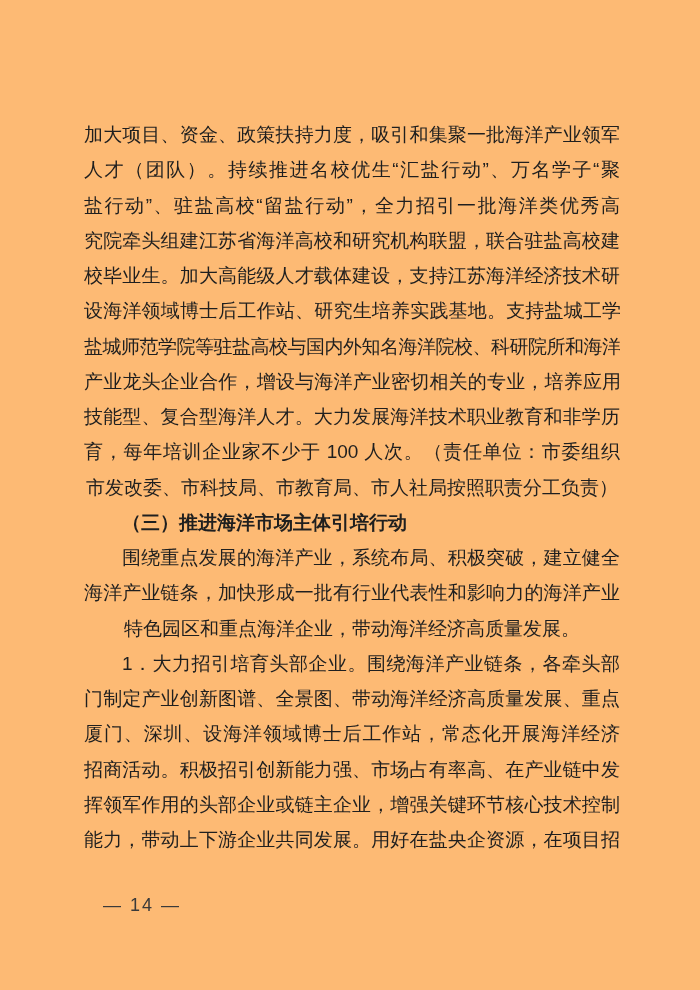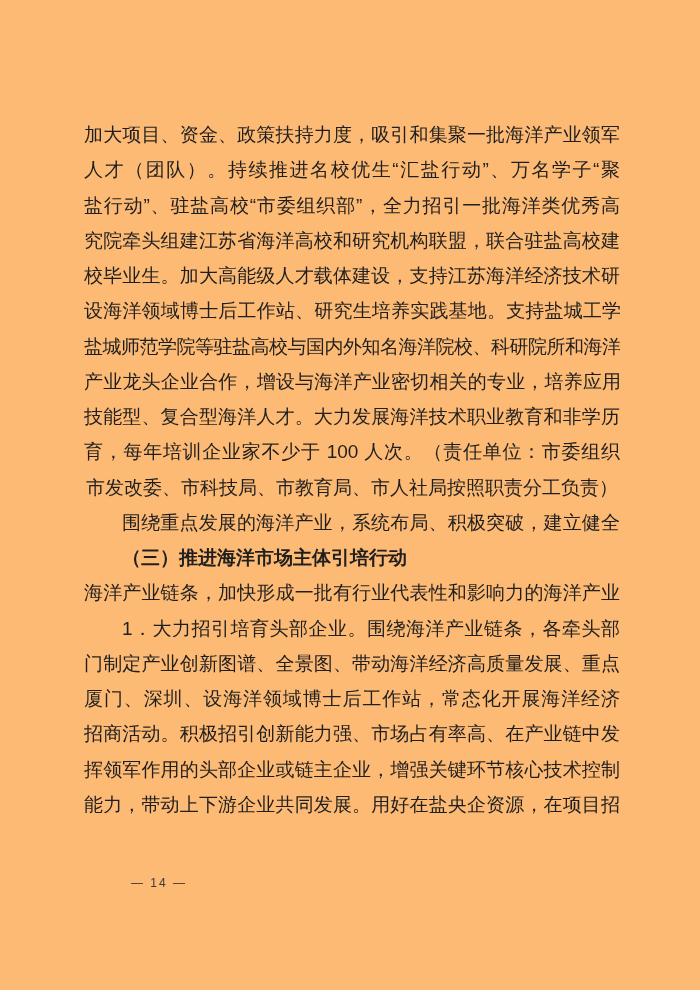--- a/index.html
+++ b/index.html
@@ -52,47 +52,47 @@
   }
   
   .h {
     font-weight: bold;
     text-indent: 38px;
     text-align: left;
   }
   .page-number {
     position: absolute;
     left: 103px;
-    top: 874px;
-    font-size: 12px;
+    top: 896px;
+    font-size: 18px;
     line-height: 19px;
     letter-spacing: 2px;
     color: #3a3a3a;
-    margin-left: 28px;
   }
 </style>
 </head>
 <body>
 
 <div class="page">
   <div class="text-block">
     <div class="line j">加大项目、资金、政策扶持力度，吸引和集聚一批海洋产业领军</div>
     <div class="line j">人才（团队）。持续推进名校优生“汇盐行动”、万名学子“聚</div>
-    <div class="line j">盐行动”、驻盐高校“市委组织部”，全力招引一批海洋类优秀高</div>
+    <div class="line j">盐行动”、驻盐高校“留盐行动”，全力招引一批海洋类优秀高</div>
     <div class="line j">究院牵头组建江苏省海洋高校和研究机构联盟，联合驻盐高校建</div>
     <div class="line j">校毕业生。加大高能级人才载体建设，支持江苏海洋经济技术研</div>
     <div class="line j t">设海洋领域博士后工作站、研究生培养实践基地。支持盐城工学院、</div>
     <div class="line j t">盐城师范学院等驻盐高校与国内外知名海洋院校、科研院所和海洋</div>
     <div class="line j t">产业龙头企业合作，增设与海洋产业密切相关的专业，培养应用型、</div>
     <div class="line j">技能型、复合型海洋人才。大力发展海洋技术职业教育和非学历教</div>
     <div class="line j">育，每年培训企业家不少于 100 人次。（责任单位：市委组织部、</div>
     <div class="line e">市发改委、市科技局、市教育局、市人社局按照职责分工负责）</div>
+    <div class="line h">（三）推进海洋市场主体引培行动</div>
     <div class="line j i">围绕重点发展的海洋产业，系统布局、积极突破，建立健全</div>
-    <div class="line h">（三）推进海洋市场主体引培行动</div>
     <div class="line j">海洋产业链条，加快形成一批有行业代表性和影响力的海洋产业</div>
+    <div class="line e">特色园区和重点海洋企业，带动海洋经济高质量发展。</div>
     <div class="line j i">1．大力招引培育头部企业。围绕海洋产业链条，各牵头部</div>
     <div class="line j">门制定产业创新图谱、全景图、带动海洋经济高质量发展、重点</div>
     <div class="line j">厦门、深圳、设海洋领域博士后工作站，常态化开展海洋经济</div>
     <div class="line j">招商活动。积极招引创新能力强、市场占有率高、在产业链中发</div>
     <div class="line j">挥领军作用的头部企业或链主企业，增强关键环节核心技术控制</div>
     <div class="line j">能力，带动上下游企业共同发展。用好在盐央企资源，在项目招</div>
   </div>
   <div class="page-number">— 14 —</div>
 </div>
 

